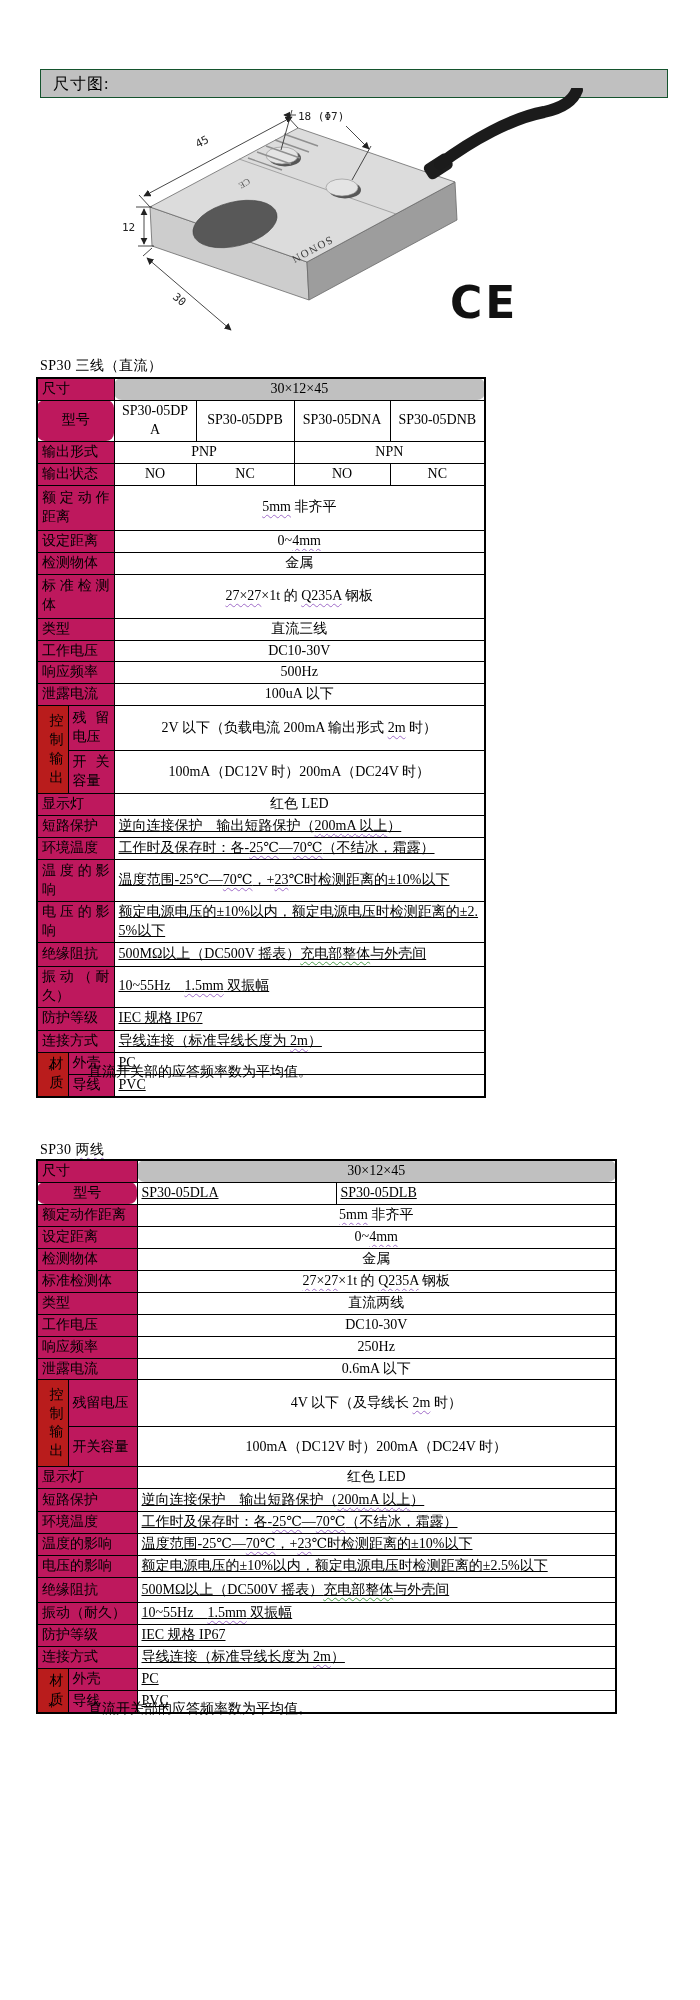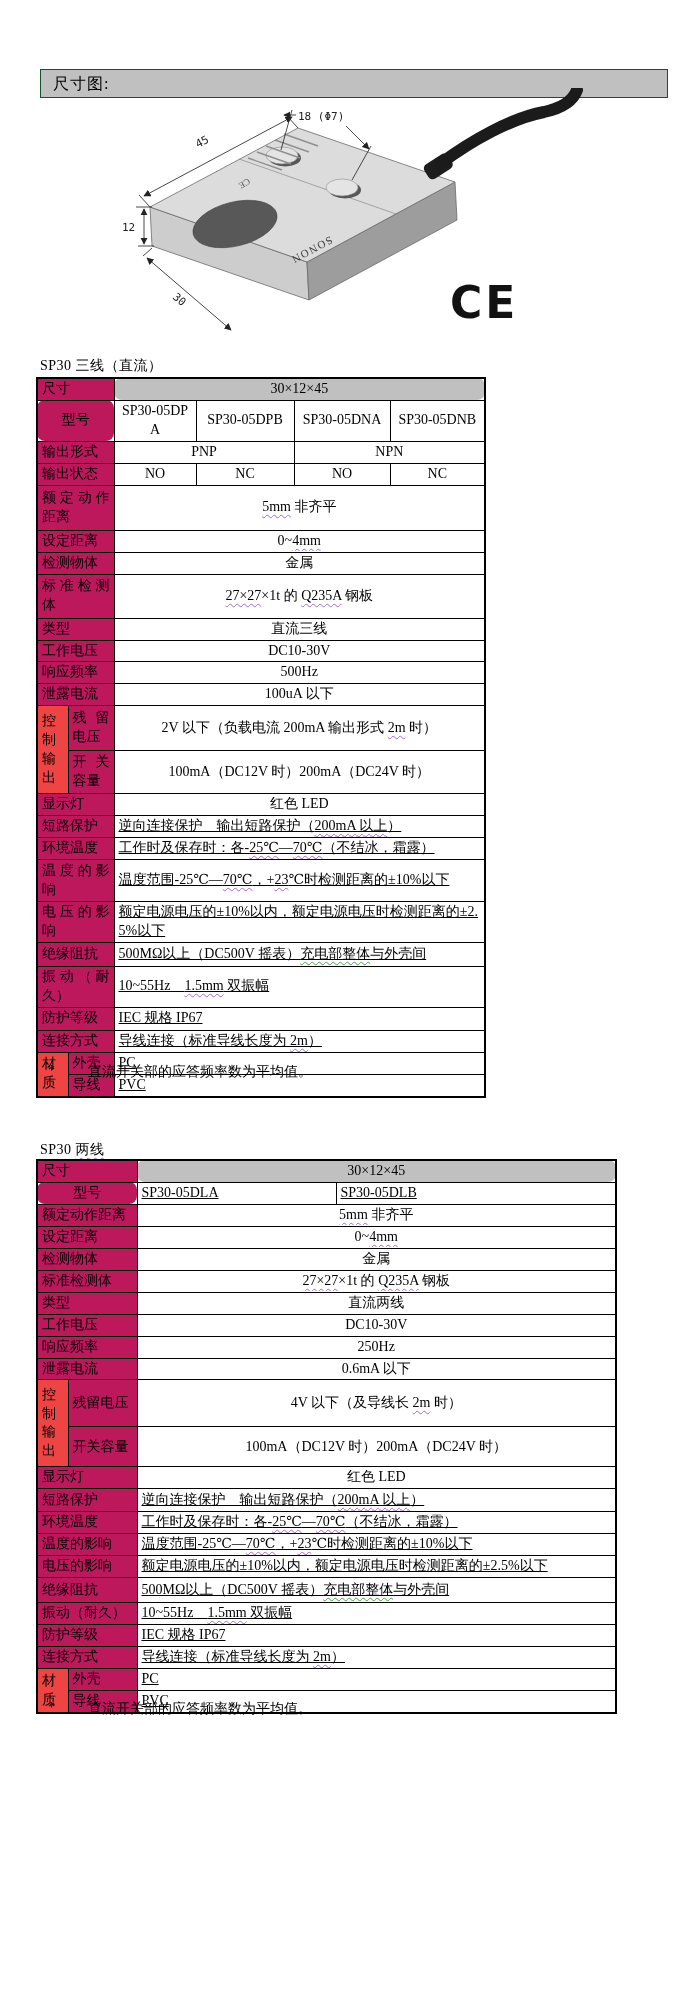--- a/index.html
+++ b/index.html
@@ -19,21 +19,21 @@
   .sec-title { position:absolute; left:40px; font-size:14px; letter-spacing:0.5px; }
   
   table.spec { border-collapse:collapse; table-layout:fixed; position:absolute; background:#fff; }
   table.spec td {
     border:1px solid #000; font-size:14px; line-height:1.35;
     padding:1px 4px; vertical-align:middle; overflow:hidden; word-break:break-all;
   }
   table.t1 { left:36px; top:377px; width:448px; border:2px solid #000; }
   table.t2 { left:36px; top:1159px; width:579px; border:2px solid #000; }
   td.lbl { background:#be185d; text-align:justify; text-justify:inter-character; padding:1px 3px; }
-  td.grp { background:#ef4444; text-align:left; padding:1px 5px; line-height:19px; }
+  td.grp { background:#b91c1c; text-align:right; padding:1px 5px; line-height:19px; }
   td.gray { background:#c0c0c0; }
   td.ctr { text-align:center;border-radius:8px; }
   td.lft { text-align:left; padding-left:6px;text-decoration:underline; }
   td.vb { vertical-align:bottom; padding-bottom:3px; }
   td.vt { vertical-align:top; padding-top:2px; }
   
   .sq-p { text-decoration-line:underline; text-decoration-style:wavy; text-decoration-color:#a06cc8; text-decoration-thickness:1px; text-underline-offset:3px; }
   .sq-g { text-decoration-line:underline; text-decoration-style:wavy; text-decoration-color:#4e9e4e; text-decoration-thickness:1px; text-underline-offset:3px; }
   
   .footnote { position:absolute; left:36px; font-size:14px; display:flex; }

